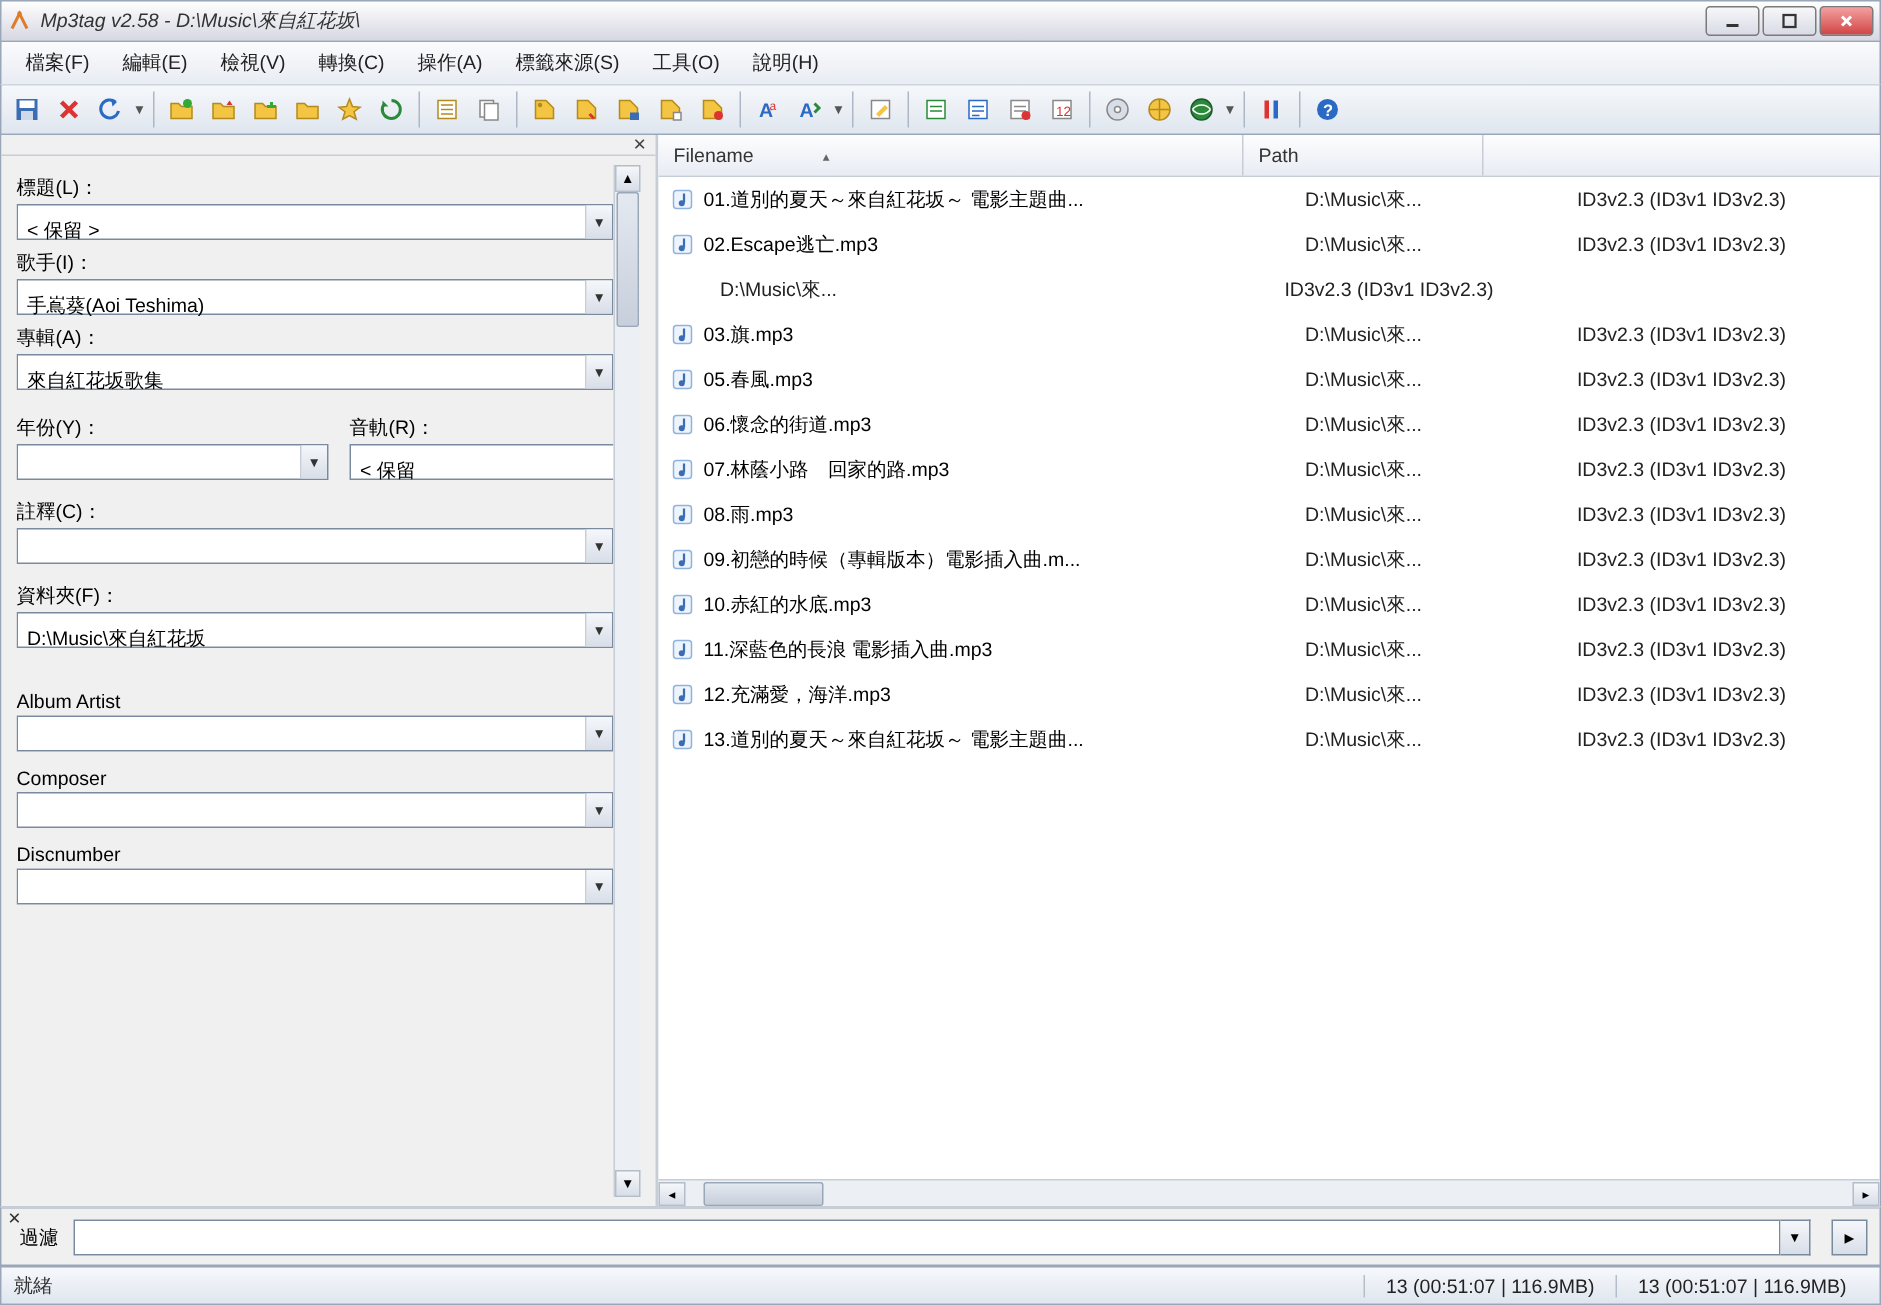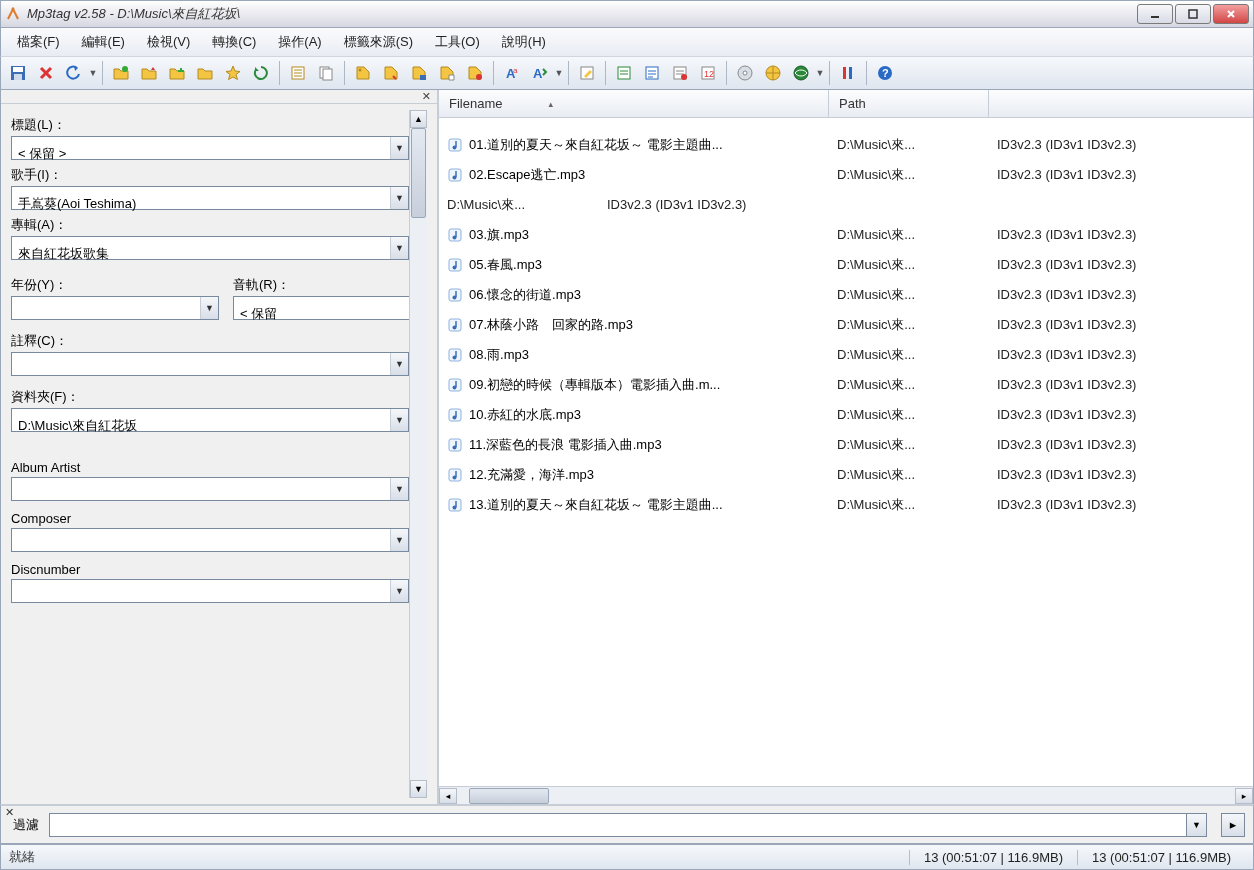--- a/index.html
+++ b/index.html
@@ -76,27 +76,27 @@
     background:#fff;
     margin-top:2px;
   }
   .combo input {
     flex:1; border:none; outline:none; padding:0 6px; font:inherit; background:transparent; height:100%;margin-top:12px;
   }
   .combo .dd { width:18px; text-align:center; font-size:9px; color:#333; border-left:1px solid #c7cdd6; background:linear-gradient(#f5f7fa,#d8dee8); height:100%; display:flex; align-items:center; justify-content:center;}
   .row3 { display:flex; gap:14px; margin-top:10px;}
   .row3 .col { flex:1; }
   .highlight-red { outline:3px solid #d9362f; outline-offset:-1px;}
-  .right-panel { flex:1; display:flex; flex-direction:column; background:#fff;gap:12px; }
+  .right-panel { flex:1; display:flex; flex-direction:column; background:#fff; }
   .grid-headers { display:flex; height:28px; background:linear-gradient(#fdfdfe,#e8ecf3); border-bottom:1px solid #c7cdd6; }
   .gh { border-right:1px solid #c7cdd6; padding:5px 10px; color:#333; display:flex; align-items:center; gap:6px;}
   .gh.fn { width:390px; }
   .gh.path { width:160px;}
   .gh.tag { flex:1; }
-  .grid-body { flex:1; overflow:auto; }
+  .grid-body { flex:1; overflow:auto;text-align:center; }
   .grid-row { display:flex; height:30px; align-items:center; border-bottom:1px solid transparent; }
   .cell { overflow:hidden; white-space:nowrap; text-overflow:ellipsis; padding:0 8px; }
   .cell.fn { width:390px; display:flex; align-items:center; gap:6px;}
   .cell.path { width:160px; color:#222;}
   .cell.tag { flex:1; color:#222;}
   .file-ico { width:16px; height:16px; flex-shrink:0;}
   .hscroll { height:18px; background:#eceff4; border-top:1px solid #c7cdd6; display:flex; align-items:center;}
   .hscroll .harrow { width:18px; height:16px; border:1px solid #b5bdc8; background:linear-gradient(#f5f7fa,#d8dee8); display:flex; align-items:center; justify-content:center; font-size:9px;}
   .hscroll .htrack { flex:1; position:relative; height:16px;}
   .hscroll .hthumb { position:absolute; left:12px; width:80px; top:0; bottom:0; background:linear-gradient(#e4e9f1,#c7cfdb); border:1px solid #9aa7b9; border-radius:2px;}

